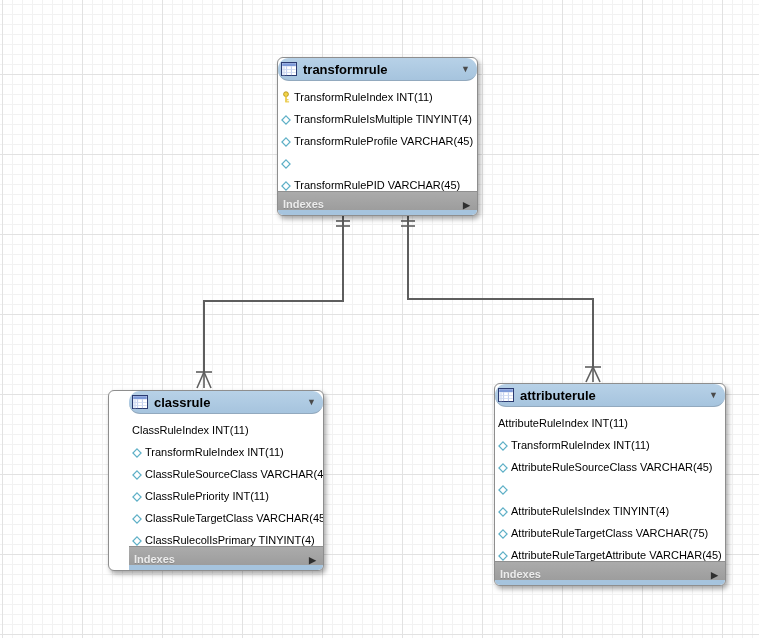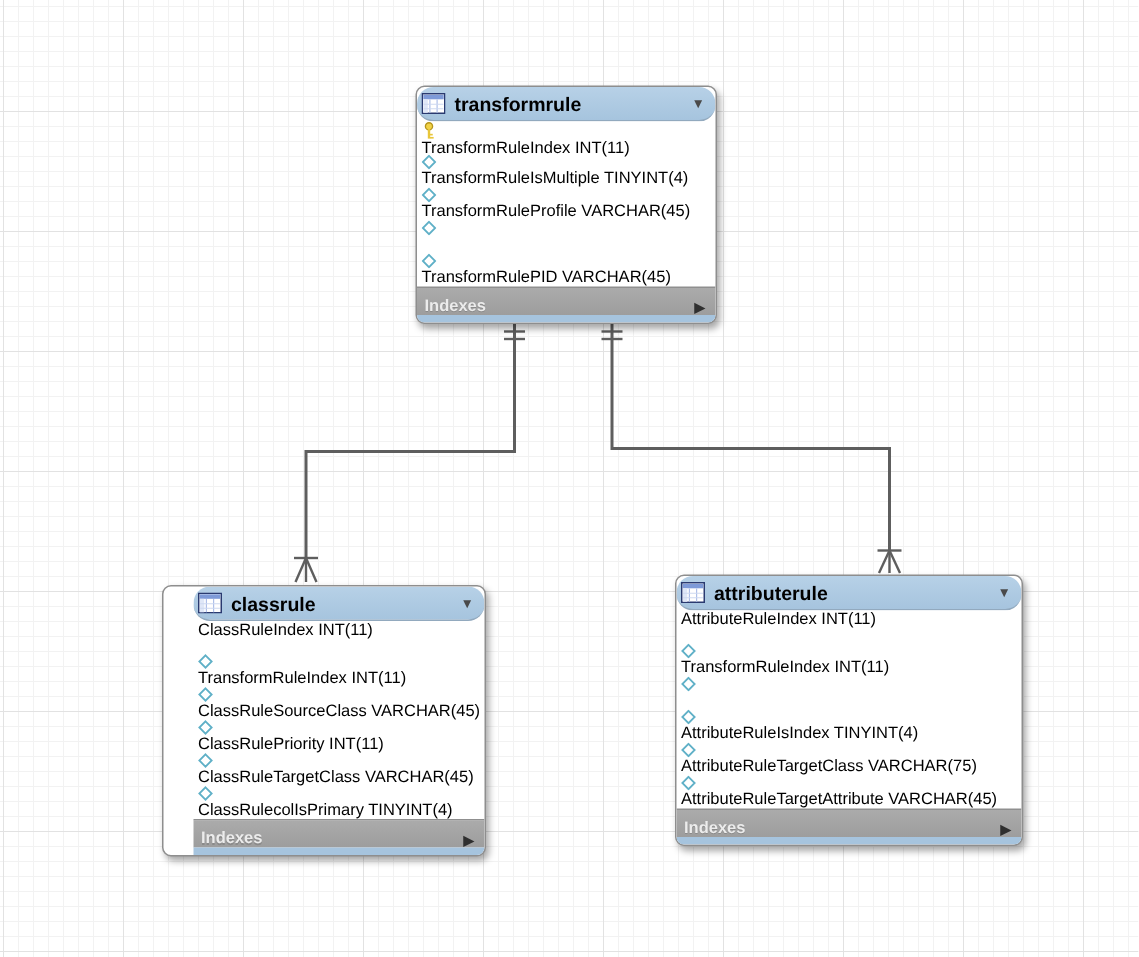--- a/index.html
+++ b/index.html
@@ -34,40 +34,40 @@
     display:flex;align-items:center;
     padding:0 7px 0 3px;
     background:linear-gradient(#b7d1e7, var(--table-header,#a0bfda));
     border-bottom:1px solid #92a9be;
     font-size:13px;font-weight:bold;color:#000;border-radius:11px;
   }
   .thead .ticon{margin-right:6px;flex:0 0 auto;}
   .thead .tri{margin-left:auto;color:#4a4a4a;font-size:9px;line-height:1;}
   .row{
     height:22px;
-    display:flex;align-items:flex-start;
+    display:flex;align-items:flex-end;
     padding-left:3px;
-    font-size:11px;color:#000;white-space:nowrap;flex-direction:column;
+    font-size:11px;color:#000;white-space:nowrap;
   }
   .row .cicon{width:10px;margin-right:3px;flex:0 0 auto;}
   .tfoot{
     height:18px;
     display:flex;align-items:flex-end;
     padding:0 7px 0 5px;
     background:linear-gradient(#ababab, var(--indexes-bar,#979797));
     border-top:1px solid #8f8f8f;
     font-size:11px;font-weight:bold;color:#ececec;
     text-shadow:0 1px 0 #8a8a8a;
   }
   .tfoot .tri{margin-left:auto;color:#2f2f2f;font-size:9px;line-height:1;text-shadow:none;}
   .bstrip{height:5px;background:var(--table-header,#a6c4de);}
 
   #t-transformrule{left:277px;top:57px;width:199px;}
   #t-classrule{left:108px;top:390px;width:194px;padding-left:20px;}
-  #t-attributerule{left:450px;top:383px;width:230px;}
+  #t-attributerule{left:494px;top:383px;width:230px;}
 </style>
 </head>
 <body>
 
 <svg width="0" height="0" style="position:absolute" aria-hidden="true">
   <defs>
     <g id="icon-key-def">
       <circle cx="5" cy="3.2" r="2.4" fill="#f2d348" stroke="#b5951d" stroke-width="0.9"></circle>
       <rect x="4.2" y="5" width="1.6" height="6.4" fill="#e8c63a"></rect>
       <rect x="5.6" y="8.2" width="1.9" height="1.1" fill="#e8c63a"></rect>
@@ -221,20 +221,26 @@
     <div class="row">
       <svg class="cicon" width="10" height="10" viewBox="0 0 10 10">
           <use href="#icon-diamond-def"></use>
         </svg>
       <span>TransformRuleIndex INT(11)</span>
     </div>
     <div class="row">
       <svg class="cicon" width="10" height="10" viewBox="0 0 10 10">
           <use href="#icon-diamond-def"></use>
         </svg>
+      <span>AttributeRuleSourceClass VARCHAR(45)</span>
+    </div>
+    <div class="row">
+      <svg class="cicon" width="10" height="10" viewBox="0 0 10 10">
+          <use href="#icon-diamond-def"></use>
+        </svg>
     </div>
     <div class="row">
       <svg class="cicon" width="10" height="10" viewBox="0 0 10 10">
           <use href="#icon-diamond-def"></use>
         </svg>
       <span>AttributeRuleIsIndex TINYINT(4)</span>
     </div>
     <div class="row">
       <svg class="cicon" width="10" height="10" viewBox="0 0 10 10">
           <use href="#icon-diamond-def"></use>

